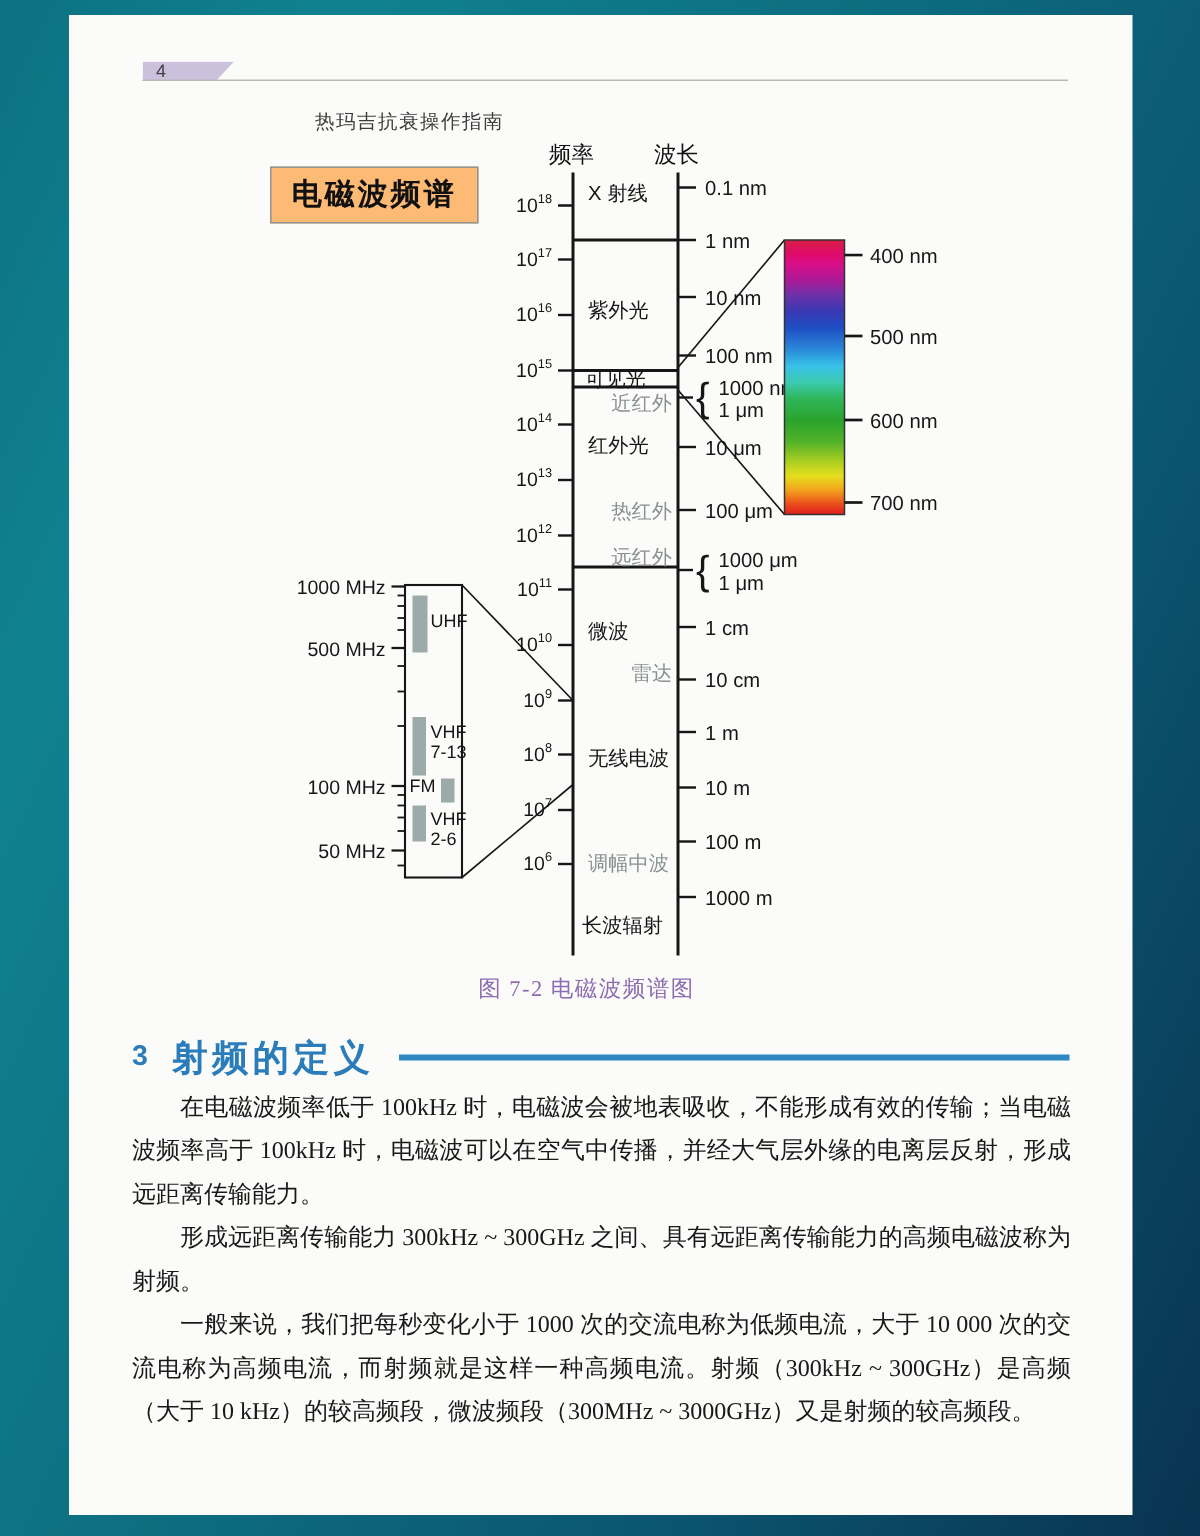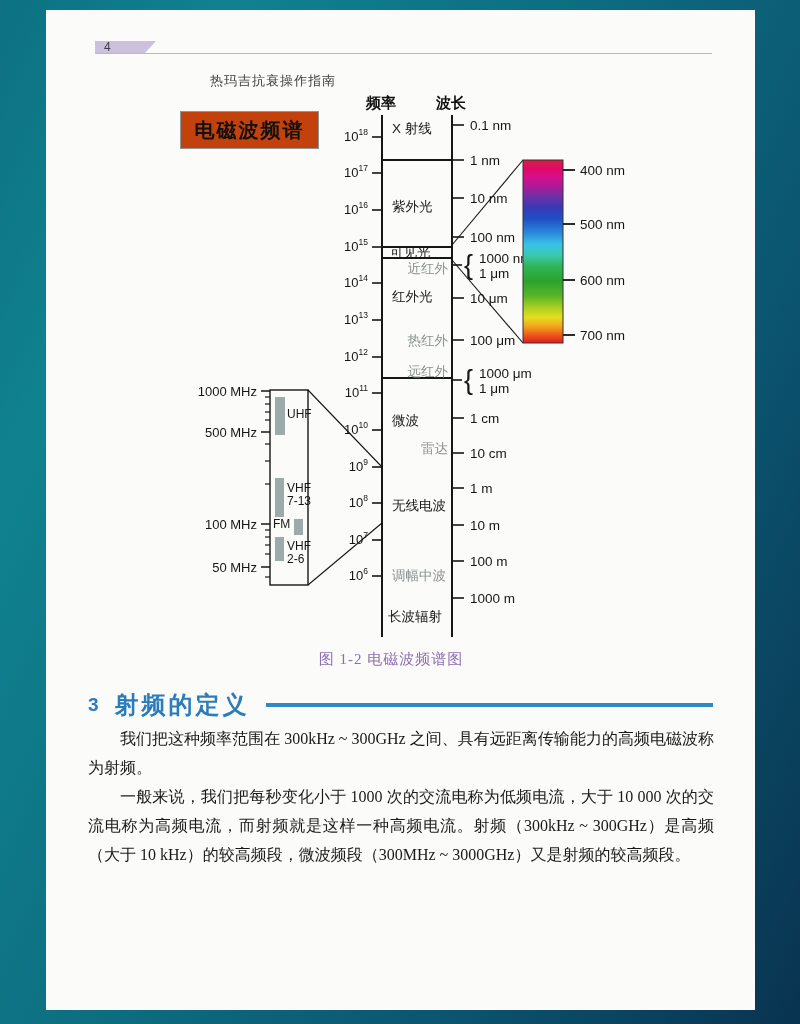--- a/index.html
+++ b/index.html
@@ -22,24 +22,24 @@
   .page-header-title{
     position:absolute;left:164px;top:30px;font-size:13px;letter-spacing:1px;color:#3c3c3c;margin-top:32px;
   }
   .page-header-rule{
     position:absolute;left:49px;top:43px;width:617px;height:1px;background:#b9b9b9;
   }
   
   .figure{position:absolute;left:0;top:0;width:709px;height:680px;}
   .figure-title-box{
     position:absolute;left:134px;top:101px;width:137px;height:36px;
-    border:1px solid #8f9494;background:#c2410c;
+    border:1px solid #8f9494;background:#fdba74;
     font-weight:bold;font-size:20px;letter-spacing:2px;text-align:center;line-height:36px;color:#111;
   }
-  .axis-header{position:absolute;top:84px;font-weight:bold;font-size:15px;text-align:center;color:#111;}
+  .axis-header{position:absolute;top:84px;font-weight:normal;font-size:15px;text-align:center;color:#111;}
   .axis-header.freq{left:300px;width:70px;}
   .axis-header.wave{left:375px;width:60px;}
   .diagram-svg{position:absolute;left:0;top:0;}
   .diagram-svg text{font-family:"Liberation Sans",sans-serif;}
   .figure-caption{
     position:absolute;left:245px;top:640px;width:200px;text-align:center;
     font-size:15px;letter-spacing:1px;color:#8d6db2;
     font-family:"Liberation Serif","DejaVu Serif",serif;
   }
   
@@ -212,28 +212,29 @@
           <rect x="477" y="150" width="40" height="183" fill="url(#vis)" stroke="#333" stroke-width="1"></rect>
           <line x1="517" y1="160" x2="529" y2="160" stroke="#161616" stroke-width="1.8"></line>
           <text x="534" y="165" font-size="13.5" fill="#161616">400 nm</text>
           <line x1="517" y1="214" x2="529" y2="214" stroke="#161616" stroke-width="1.8"></line>
           <text x="534" y="219" font-size="13.5" fill="#161616">500 nm</text>
           <line x1="517" y1="270" x2="529" y2="270" stroke="#161616" stroke-width="1.8"></line>
           <text x="534" y="275" font-size="13.5" fill="#161616">600 nm</text>
           <line x1="517" y1="325" x2="529" y2="325" stroke="#161616" stroke-width="1.8"></line>
           <text x="534" y="330" font-size="13.5" fill="#161616">700 nm</text>
         </svg>
-      <div class="figure-caption">图 1-2  电磁波频谱图</div>
+      <div class="figure-caption">图 7-2  电磁波频谱图</div>
     </div>
 
     <div class="section-heading">
       <span class="sec-num">3</span>
       <span class="sec-title">射频的定义</span>
       <span class="sec-rule"></span>
     </div>
 
     <div class="body-text">
-      <p>我们把这种频率范围在 300kHz ~ 300GHz 之间、具有远距离传输能力的高频电磁波称为射频。</p>
+      <p>在电磁波频率低于 100kHz 时，电磁波会被地表吸收，不能形成有效的传输；当电磁波频率高于 100kHz 时，电磁波可以在空气中传播，并经大气层外缘的电离层反射，形成远距离传输能力。</p>
+      <p>形成远距离传输能力 300kHz ~ 300GHz 之间、具有远距离传输能力的高频电磁波称为射频。</p>
       <p>一般来说，我们把每秒变化小于 1000 次的交流电称为低频电流，大于 10 000 次的交流电称为高频电流，而射频就是这样一种高频电流。射频（300kHz ~ 300GHz）是高频（大于 10 kHz）的较高频段，微波频段（300MHz ~ 3000GHz）又是射频的较高频段。</p>
     </div>
 
   </div>
 </div>
 
 </body></html>

